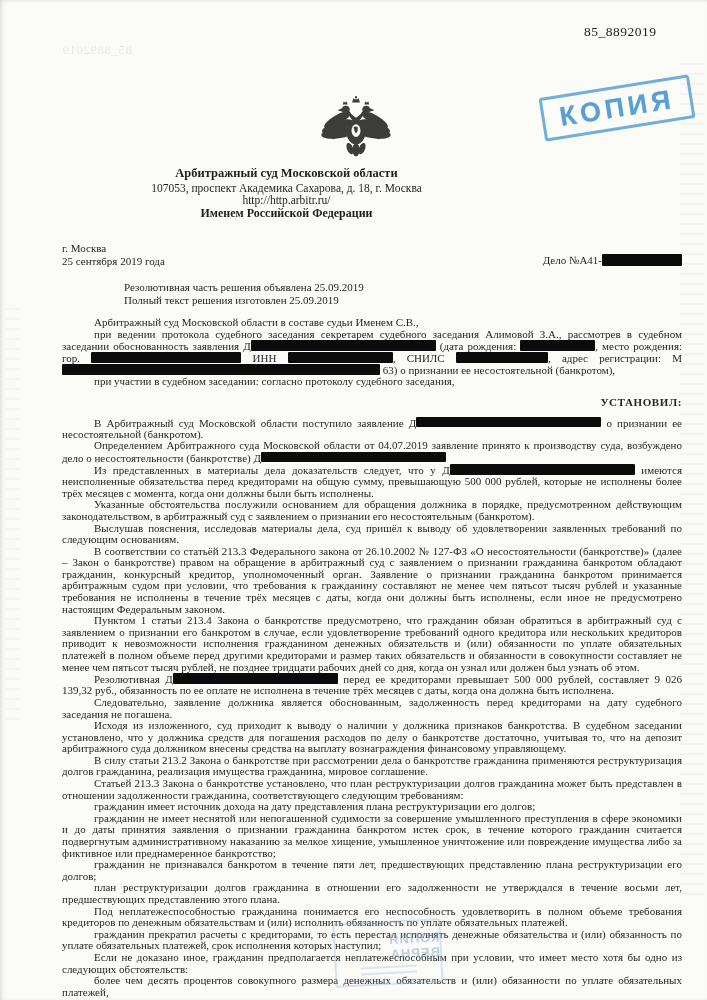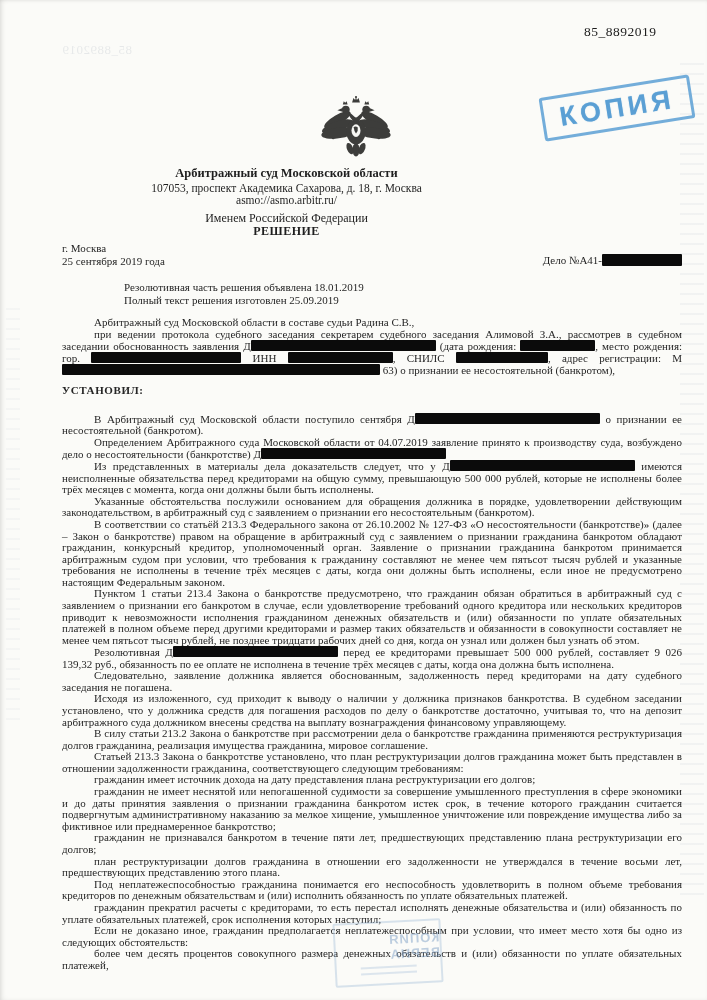--- a/index.html
+++ b/index.html
@@ -22,29 +22,29 @@
     border:3px solid rgba(77,152,209,.85);border-radius:3px;
     transform:rotate(-9deg);display:flex;align-items:center;justify-content:center;
     color:#4d98d1;font-family:"Liberation Sans","DejaVu Sans",sans-serif;
     font-weight:bold;font-size:27px;letter-spacing:4px;
     text-shadow:0 0 1px rgba(77,152,209,.6);opacity:.92;
   }
   .emblem{position:absolute;top:90px;left:320px;width:72px;height:74px;}
   .header{position:absolute;top:167px;left:0;width:573px;text-align:center;
     font-size:11.5px;line-height:12.5px;color:#1f1f1f;}
   .court-name{font-weight:bold;font-size:12.5px;margin-bottom:2px;}
-  .in-name{font-weight:normal;font-size:12px;margin-top:5px;}
+  .in-name{font-weight:bold;font-size:12px;}
   .doc-type{font-weight:bold;font-size:12px;margin-top:1px;letter-spacing:.5px;}
   .content{position:absolute;left:62px;top:242px;width:620px;
     font-size:11px;line-height:11.6px;text-align:justify;}
   .meta-row{display:flex;justify-content:space-between;text-align:left;line-height:12.5px;font-family:Liberation Serif, serif;}
   .meta-right{padding-top:12px;}
   .resolutive{margin:14px 0 11px 62px;text-align:left;line-height:12.5px;}
   .para{margin:0;text-indent:32px;}
-  .ustanovil{margin:9px 0 16px;text-align:left;text-indent:0;font-weight:bold;letter-spacing:.6px;}
+  .ustanovil{margin:9px 0 8px;text-align:right;text-indent:0;font-weight:bold;letter-spacing:.6px;}
   .redact{display:inline-block;background:#0b0b0b;height:10.5px;vertical-align:-1px;border-radius:1px;}
   .case-bar{width:80px;height:12px;vertical-align:-2px;}
   .w75{width:75px}.w92{width:92px}.w105{width:105px}.w150{width:150px}
   .w165{width:165px}.w185{width:185px}.w318{width:318px}
   .bleed-stamp{
     position:absolute;left:334px;top:921px;width:104px;height:60px;
     border:2px solid rgba(150,180,212,.35);border-radius:2px;
     transform:scaleX(-1) rotate(3deg);
     color:rgba(125,160,198,.5);display:flex;flex-direction:column;align-items:center;justify-content:center;
     font-family:"Liberation Sans","DejaVu Sans",sans-serif;font-weight:bold;font-size:13px;letter-spacing:1px;
@@ -92,56 +92,57 @@
         <circle cx="98" cy="70" r="2.5"></circle>
       </g>
       <ellipse cx="60" cy="58" rx="7.5" ry="10.5" fill="#f7f7f4"></ellipse>
       <path d="M56 52 Q60 50 63 53 Q64 58 60 63 Q57 60 56 52 Z" fill="#3d3d3b"></path>
     </svg>
   </div>
 
   <div class="header">
     <div class="court-name">Арбитражный суд Московской области</div>
     <div>107053,  проспект Академика Сахарова, д. 18, г. Москва</div>
-    <div>asmo://asmo.arbitr.ru/</div>
+    <div>http://http.arbitr.ru/</div>
     <div class="in-name">Именем Российской Федерации</div>
-    <div class="doc-type">РЕШЕНИЕ</div>
   </div>
 
   <div class="content">
 
     <div class="meta-row">
       <div class="meta-left">
         <div>г. Москва</div>
         <div>25 сентября 2019 года</div>
       </div>
       <div class="meta-right">
         <span>Дело №А41-</span><span class="redact case-bar"></span>
       </div>
     </div>
 
     <div class="resolutive">
-      <div>Резолютивная часть решения объявлена 18.01.2019</div>
+      <div>Резолютивная часть решения объявлена 25.09.2019</div>
       <div>Полный текст решения изготовлен 25.09.2019</div>
     </div>
 
-    <p class="para">Арбитражный суд Московской области в составе судьи Радина С.В.,</p>
+    <p class="para">Арбитражный суд Московской области в составе судьи Именем С.В.,</p>
 
     <p class="para"><span>при ведении протокола судебного заседания секретарем судебного заседания Алимовой З.А., рассмотрев в судебном заседании обоснованность заявления Д</span><span class="redact w185"></span><span> (дата рождения: </span><span class="redact w75"></span><span>, место рождения: гор. </span><span class="redact w150"></span><span> ИНН </span><span class="redact w105"></span><span>, СНИЛС </span><span class="redact w92"></span><span>, адрес регистрации: М</span><span class="redact w318"></span><span> 63) о признании ее несостоятельной (банкротом),</span></p>
 
+    <p class="para">при участии в судебном заседании: согласно протоколу судебного заседания,</p>
 
     <p class="ustanovil">УСТАНОВИЛ:</p>
 
-    <p class="para"><span>В Арбитражный суд Московской области поступило сентября Д</span><span class="redact w185"></span><span> о признании ее несостоятельной (банкротом).</span></p>
+    <p class="para"><span>В Арбитражный суд Московской области поступило заявление Д</span><span class="redact w185"></span><span> о признании ее несостоятельной (банкротом).</span></p>
 
     <p class="para"><span>Определением Арбитражного суда Московской области от 04.07.2019 заявление принято к производству суда, возбуждено дело о несостоятельности (банкротстве) Д</span><span class="redact w185"></span></p>
 
     <p class="para"><span>Из представленных в материалы дела доказательств следует, что у Д</span><span class="redact w185"></span><span> имеются неисполненные обязательства перед кредиторами на общую сумму, превышающую 500 000 рублей, которые не исполнены более трёх месяцев с момента, когда они должны были быть исполнены.</span></p>
 
-    <p class="para">Указанные обстоятельства послужили основанием для обращения должника в порядке, удовлетворении действующим законодательством, в арбитражный суд с заявлением о признании его несостоятельным (банкротом).</p>
+    <p class="para">Указанные обстоятельства послужили основанием для обращения должника в порядке, предусмотренном действующим законодательством, в арбитражный суд с заявлением о признании его несостоятельным (банкротом).</p>
+    <p class="para">Выслушав пояснения, исследовав материалы дела, суд пришёл к выводу об удовлетворении заявленных требований по следующим основаниям.</p>
     <p class="para">В соответствии со статьёй 213.3 Федерального закона от 26.10.2002 № 127-ФЗ «О несостоятельности (банкротстве)» (далее – Закон о банкротстве) правом на обращение в арбитражный суд с заявлением о признании гражданина банкротом обладают гражданин, конкурсный кредитор, уполномоченный орган. Заявление о признании гражданина банкротом принимается арбитражным судом при условии, что требования к гражданину составляют не менее чем пятьсот тысяч рублей и указанные требования не исполнены в течение трёх месяцев с даты, когда они должны быть исполнены, если иное не предусмотрено настоящим Федеральным законом.</p>
     <p class="para">Пунктом 1 статьи 213.4 Закона о банкротстве предусмотрено, что гражданин обязан обратиться в арбитражный суд с заявлением о признании его банкротом в случае, если удовлетворение требований одного кредитора или нескольких кредиторов приводит к невозможности исполнения гражданином денежных обязательств и (или) обязанности по уплате обязательных платежей в полном объеме перед другими кредиторами и размер таких обязательств и обязанности в совокупности составляет не менее чем пятьсот тысяч рублей, не позднее тридцати рабочих дней со дня, когда он узнал или должен был узнать об этом.</p>
 
     <p class="para"><span>Резолютивная Д</span><span class="redact w165"></span><span> перед ее кредиторами превышает 500 000 рублей, составляет 9 026 139,32 руб., обязанность по ее оплате не исполнена в течение трёх месяцев с даты, когда она должна быть исполнена.</span></p>
 
     <p class="para">Следовательно, заявление должника является обоснованным, задолженность перед кредиторами на дату судебного заседания не погашена.</p>
     <p class="para">Исходя из изложенного, суд приходит к выводу о наличии у должника признаков банкротства. В судебном заседании установлено, что у должника средств для погашения расходов по делу о банкротстве достаточно, учитывая то, что на депозит арбитражного суда должником внесены средства на выплату вознаграждения финансовому управляющему.</p>
     <p class="para">В силу статьи 213.2 Закона о банкротстве при рассмотрении дела о банкротстве гражданина применяются реструктуризация долгов гражданина, реализация имущества гражданина, мировое соглашение.</p>
     <p class="para">Статьей 213.3 Закона о банкротстве установлено, что план реструктуризации долгов гражданина может быть представлен в отношении задолженности гражданина, соответствующего следующим требованиям:</p>
     <p class="para">гражданин имеет источник дохода на дату представления плана реструктуризации его долгов;</p>

